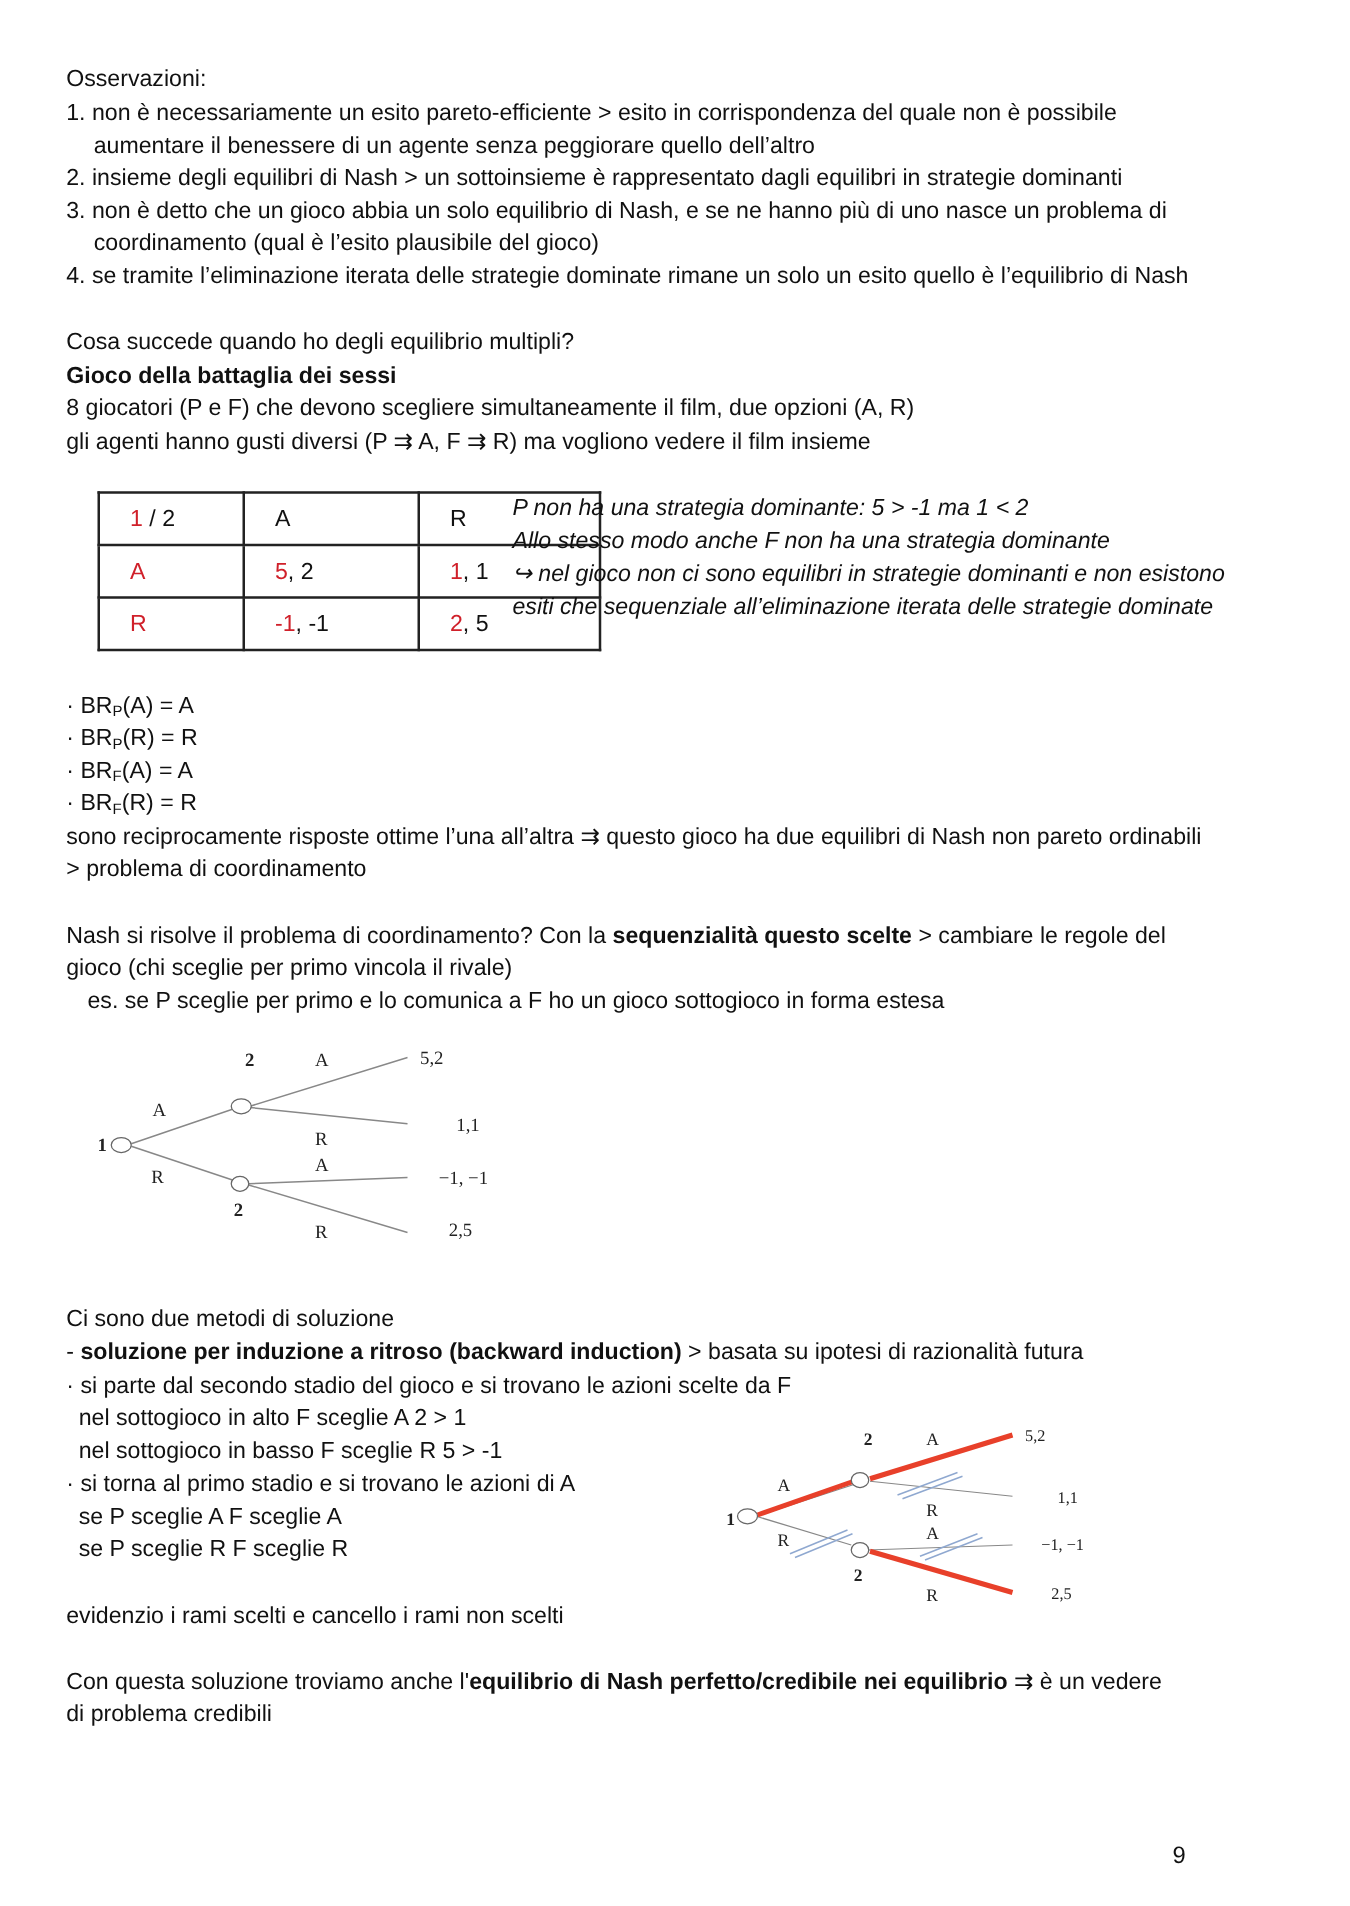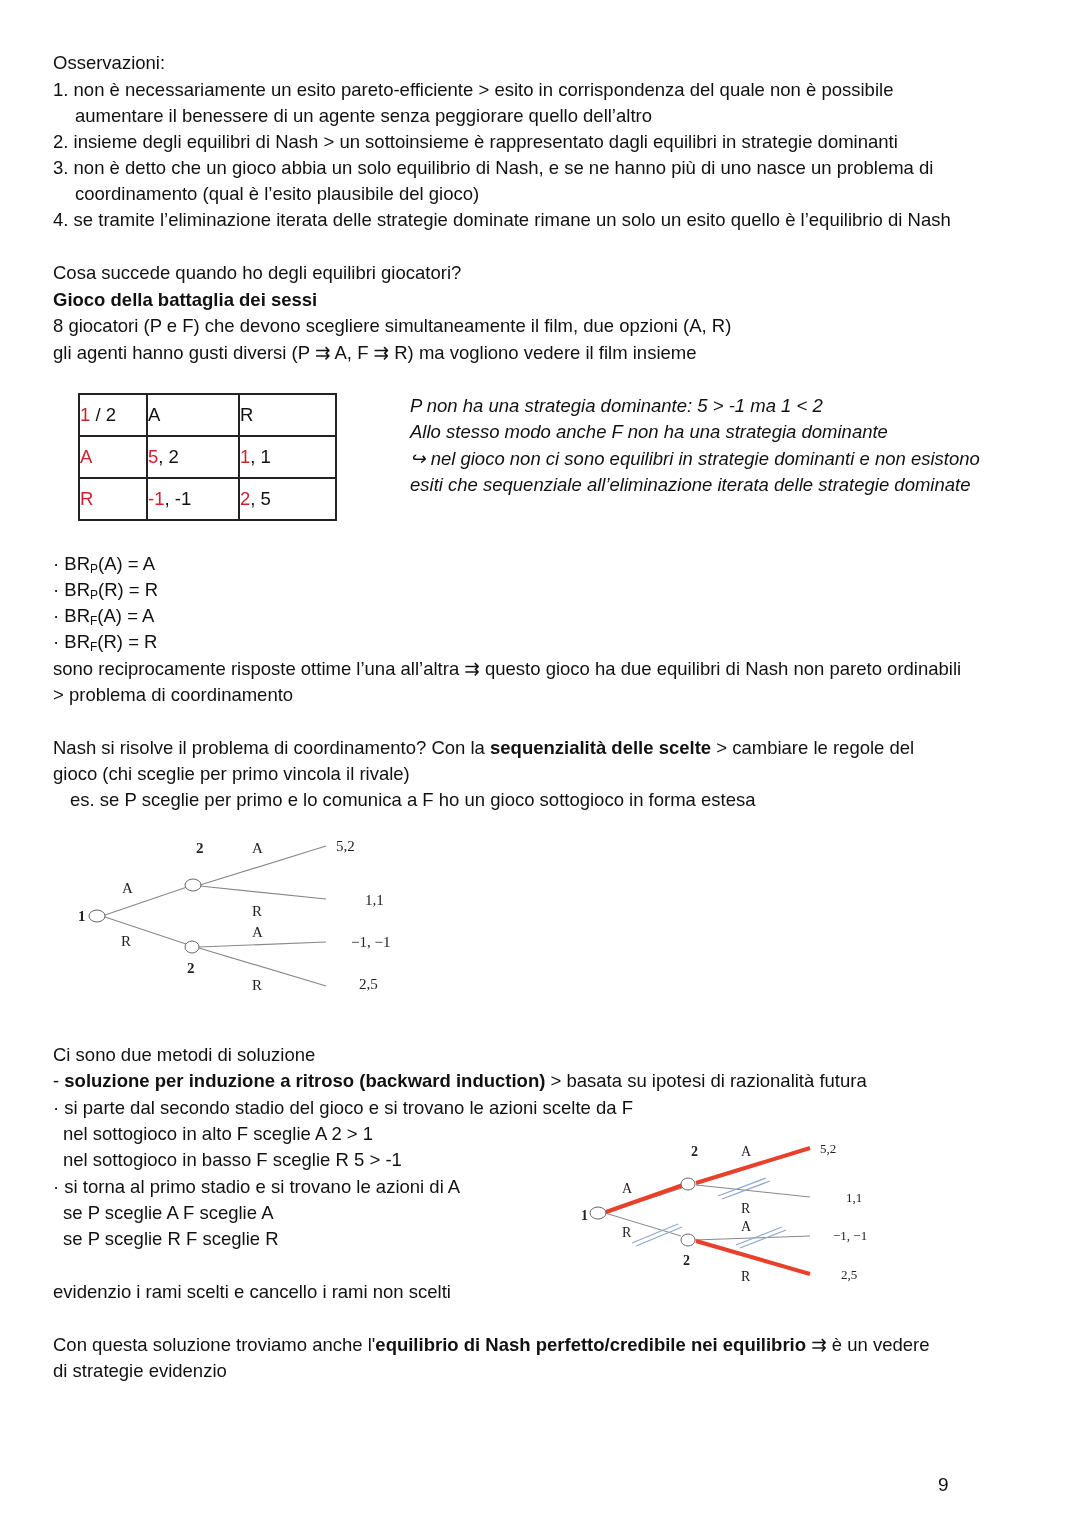--- a/index.html
+++ b/index.html
@@ -14,21 +14,21 @@
   .indent3 { padding-left: 17px; }
   b { font-weight: bold; }
   .red { color: #d0202a; }
   sub.s { font-size: 12px; vertical-align: -3px; }
 
   table.payoff {
     position: absolute; left: 78px; top: 393px; border-collapse: collapse;
     font-size: 18.5px;
   }
   table.payoff td {
-    border: 2px solid #222; height: 40px; padding: 0 0; text-align: left;
+    border: 2px solid #222; height: 40px; padding: 0 24px; text-align: left;
   }
   table.payoff td.c0 { width: 66px; }
   table.payoff td.c1 { width: 90px; }
   table.payoff td.c2 { width: 95px; }
 
   .side { position: absolute; left: 410px; font-size: 18.5px; line-height: 26px; white-space: nowrap; font-style: italic; }
 
   svg.tree { position: absolute; overflow: visible; }
   svg text { font-family: "Liberation Serif", serif; font-size: 15px; fill: #222; }
   svg text.bold { font-weight: bold; }
@@ -41,21 +41,21 @@
 <div class="page">
 
   <div class="line" style="top:50px">Osservazioni:</div>
   <div class="line" style="top:77px"><span>1.</span> <span>non è necessariamente un esito pareto-efficiente &gt; esito in corrispondenza del quale non è possibile</span></div>
   <div class="line indent" style="top:103px">aumentare il benessere di un agente senza peggiorare quello dell’altro</div>
   <div class="line" style="top:129px"><span>2.</span> <span>insieme degli equilibri di Nash &gt; un sottoinsieme è rappresentato dagli equilibri in strategie dominanti</span></div>
   <div class="line" style="top:155px"><span>3.</span> <span>non è detto che un gioco abbia un solo equilibrio di Nash, e se ne hanno più di uno nasce un problema di</span></div>
   <div class="line indent" style="top:181px">coordinamento (qual è l’esito plausibile del gioco)</div>
   <div class="line" style="top:207px"><span>4.</span> <span>se tramite l’eliminazione iterata delle strategie dominate rimane un solo un esito quello è l’equilibrio di Nash</span></div>
 
-  <div class="line" style="top:260px">Cosa succede quando ho degli equilibri giocatori?</div>
+  <div class="line" style="top:260px">Cosa succede quando ho degli equilibrio multipli?</div>
   <div class="line" style="top:287px"><b>Gioco della battaglia dei sessi</b></div>
   <div class="line" style="top:313px">8 giocatori (P e F) che devono scegliere simultaneamente il film, due opzioni (A, R)</div>
   <div class="line" style="top:340px">gli agenti hanno gusti diversi (P ⇉ A, F ⇉ R) ma vogliono vedere il film insieme</div>
 </div>
 
 <table class="payoff">
   <tbody>
       <tr>
     <td class="c0"><span class="red">1</span><span> / 2</span></td>
     <td class="c1">A</td>
@@ -81,21 +81,21 @@
 
 <div class="page">
 
   <div class="line" style="top:551px"><span>· BR</span><sub class="s">P</sub><span>(A) = A</span></div>
   <div class="line" style="top:577px"><span>· BR</span><sub class="s">P</sub><span>(R) = R</span></div>
   <div class="line" style="top:603px"><span>· BR</span><sub class="s">F</sub><span>(A) = A</span></div>
   <div class="line" style="top:629px"><span>· BR</span><sub class="s">F</sub><span>(R) = R</span></div>
   <div class="line" style="top:656px">sono reciprocamente risposte ottime l’una all’altra ⇉ questo gioco ha due equilibri di Nash non pareto ordinabili</div>
   <div class="line" style="top:682px">&gt; problema di coordinamento</div>
 
-  <div class="line" style="top:735px"><span>Nash si risolve il problema di coordinamento? Con la </span><b>sequenzialità delle scelte</b><span> &gt; cambiare le regole del</span></div>
+  <div class="line" style="top:735px"><span>Nash si risolve il problema di coordinamento? Con la </span><b>sequenzialità questo scelte</b><span> &gt; cambiare le regole del</span></div>
   <div class="line" style="top:761px">gioco (chi sceglie per primo vincola il rivale)</div>
   <div class="line indent3" style="top:787px">es. se P sceglie per primo e lo comunica a F ho un gioco sottogioco in forma estesa</div>
 </div>
 
 <svg class="tree" style="left:0;top:0" width="1080" height="1525">
   <g>
     <line x1="105" y1="915" x2="193" y2="885" stroke="#888" stroke-width="1.2"></line>
     <line x1="105" y1="917" x2="192" y2="946" stroke="#888" stroke-width="1.2"></line>
     <line x1="200" y1="885" x2="326" y2="846" stroke="#888" stroke-width="1.2"></line>
     <line x1="200" y1="886" x2="326" y2="899" stroke="#888" stroke-width="1.2"></line>
@@ -159,16 +159,16 @@
   <div class="line" style="top:1068px"><span>- </span><b>soluzione per induzione a ritroso (backward induction)</b><span> &gt; basata su ipotesi di razionalità futura</span></div>
   <div class="line" style="top:1095px">· si parte dal secondo stadio del gioco e si trovano le azioni scelte da F</div>
   <div class="line indent2" style="top:1121px">nel sottogioco in alto F sceglie A  2 &gt; 1</div>
   <div class="line indent2" style="top:1147px">nel sottogioco in basso F sceglie R  5 &gt; -1</div>
   <div class="line" style="top:1174px">· si torna al primo stadio e si trovano le azioni di A</div>
   <div class="line indent2" style="top:1200px">se P sceglie A F sceglie A</div>
   <div class="line indent2" style="top:1226px">se P sceglie R F sceglie R</div>
   <div class="line" style="top:1279px">evidenzio i rami scelti e cancello i rami non scelti</div>
 
   <div class="line" style="top:1332px"><span>Con questa soluzione troviamo anche l'</span><b>equilibrio di Nash perfetto/credibile nei equilibrio</b><span> ⇉ è un vedere</span></div>
-  <div class="line" style="top:1358px">di strategie evidenzio</div>
+  <div class="line" style="top:1358px">di problema credibili</div>
 </div>
 
 <div class="pagenum">9</div>
 
 </body></html>

